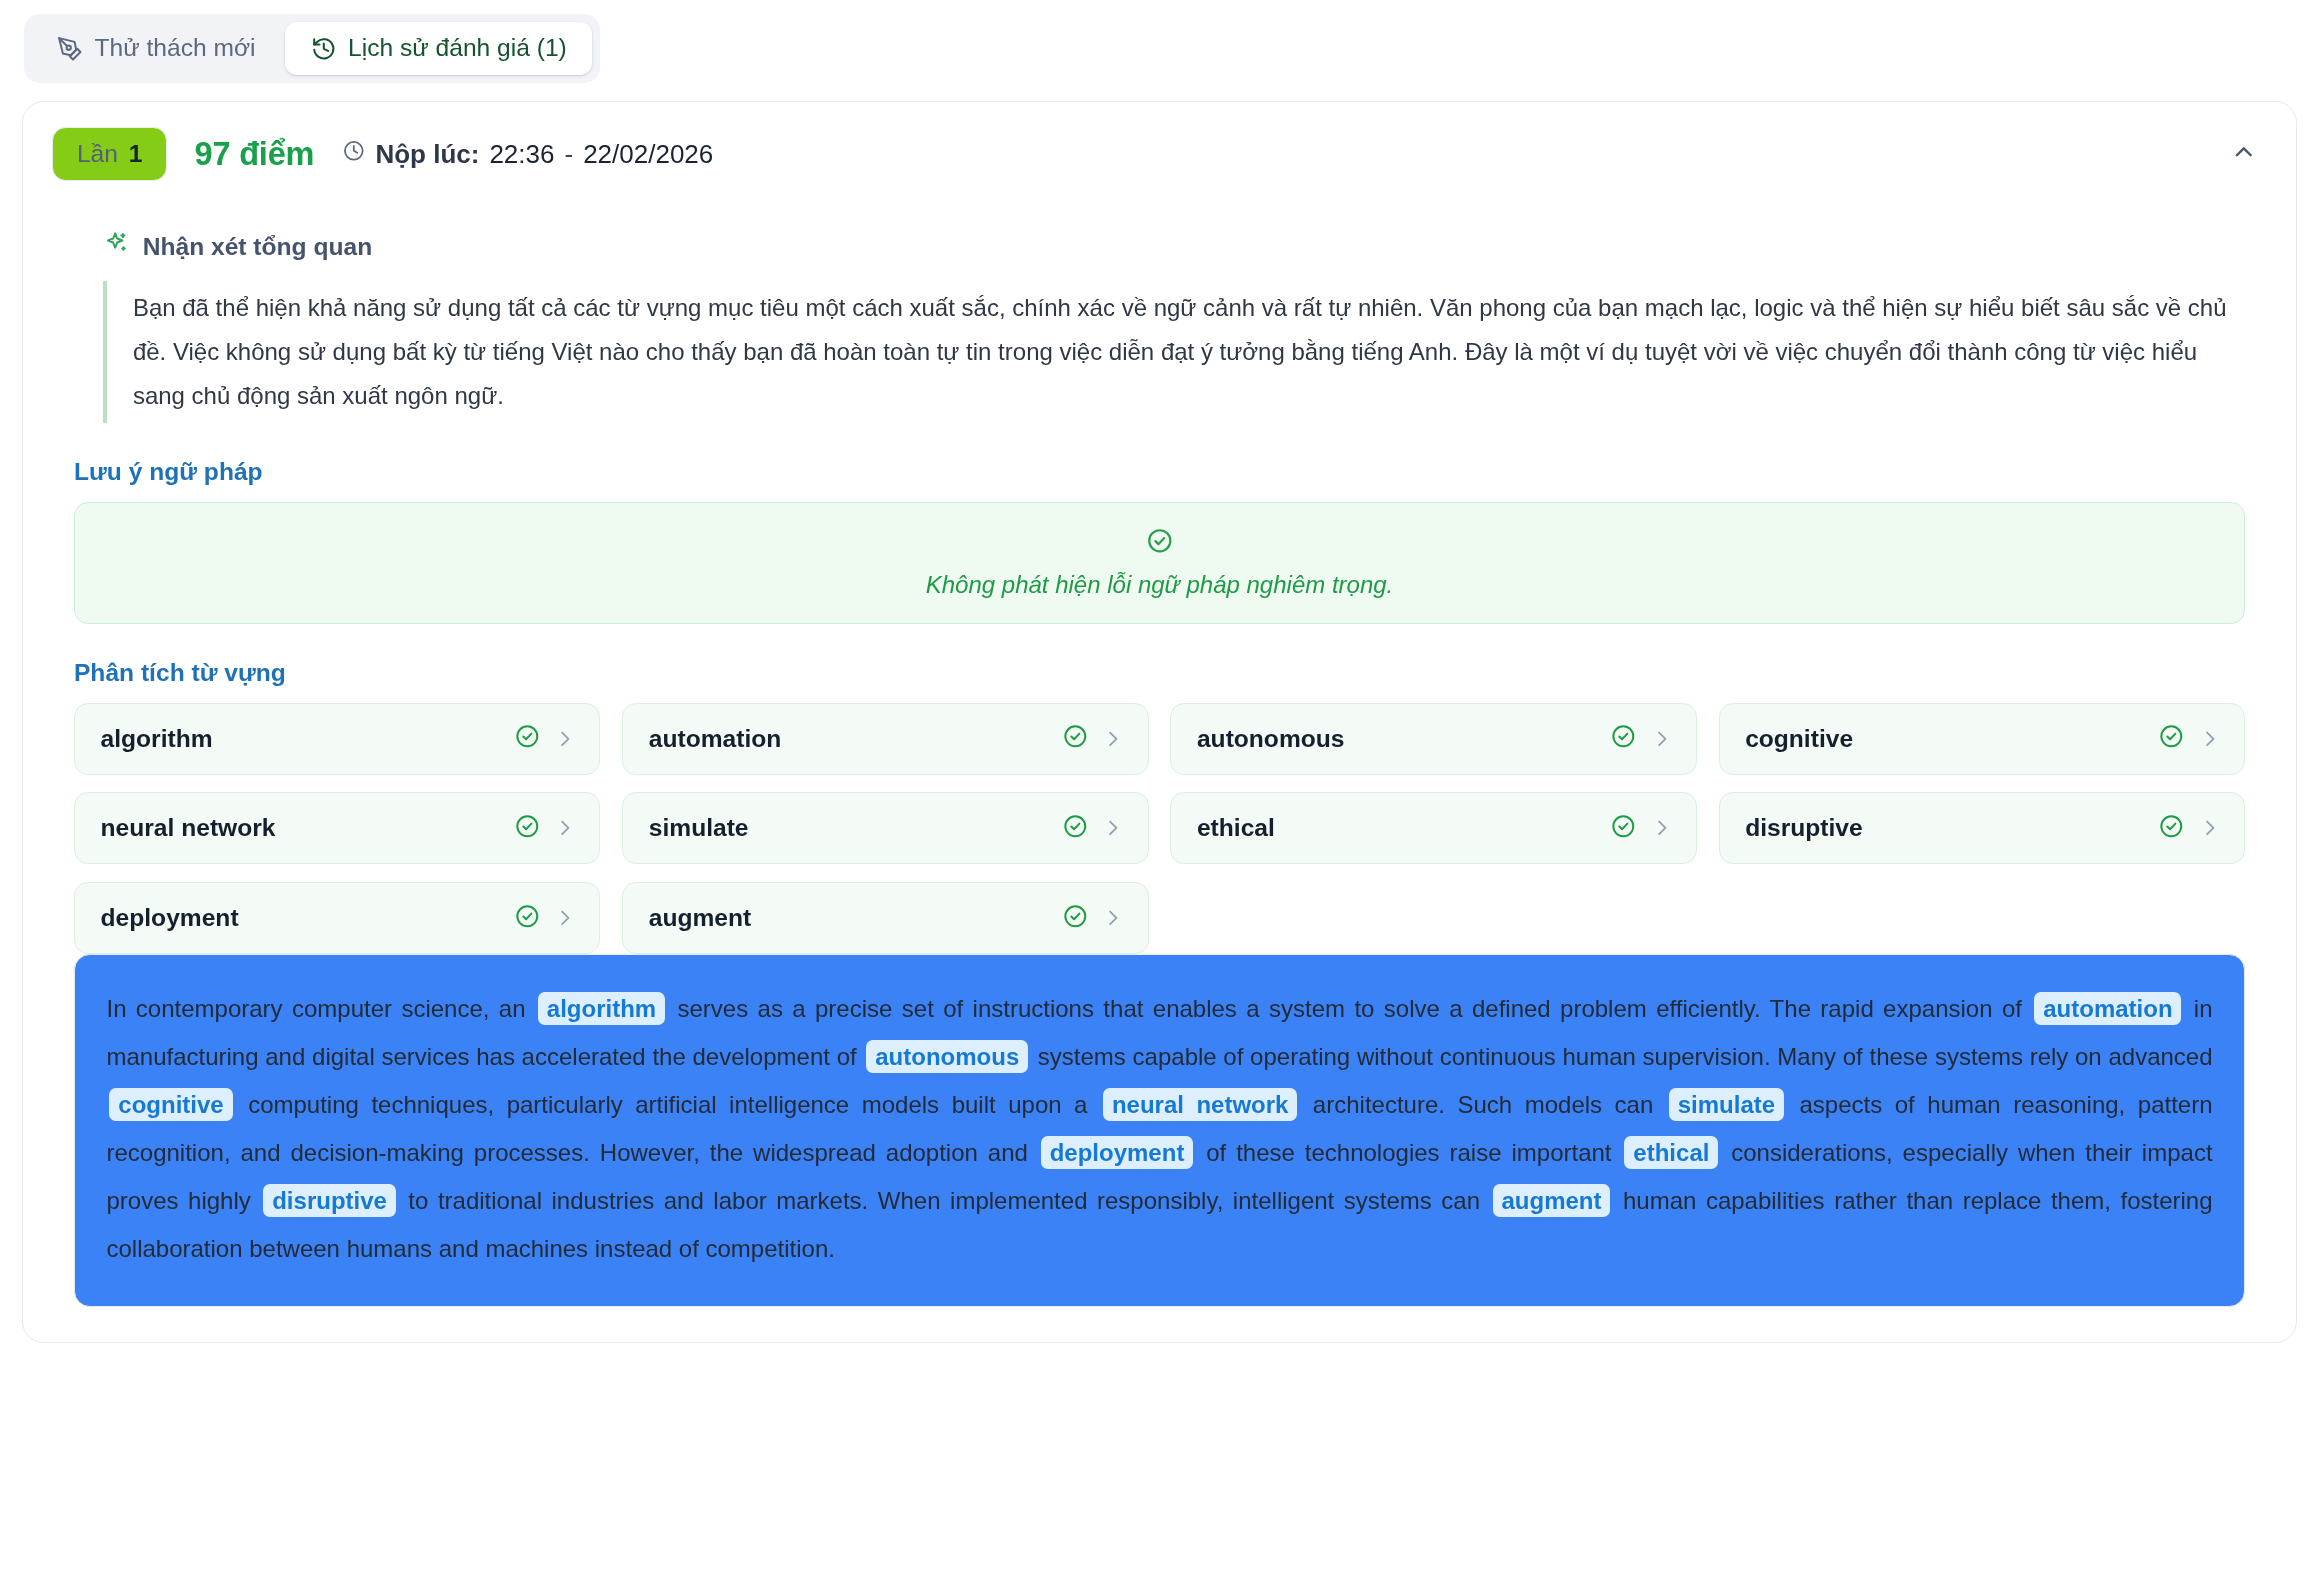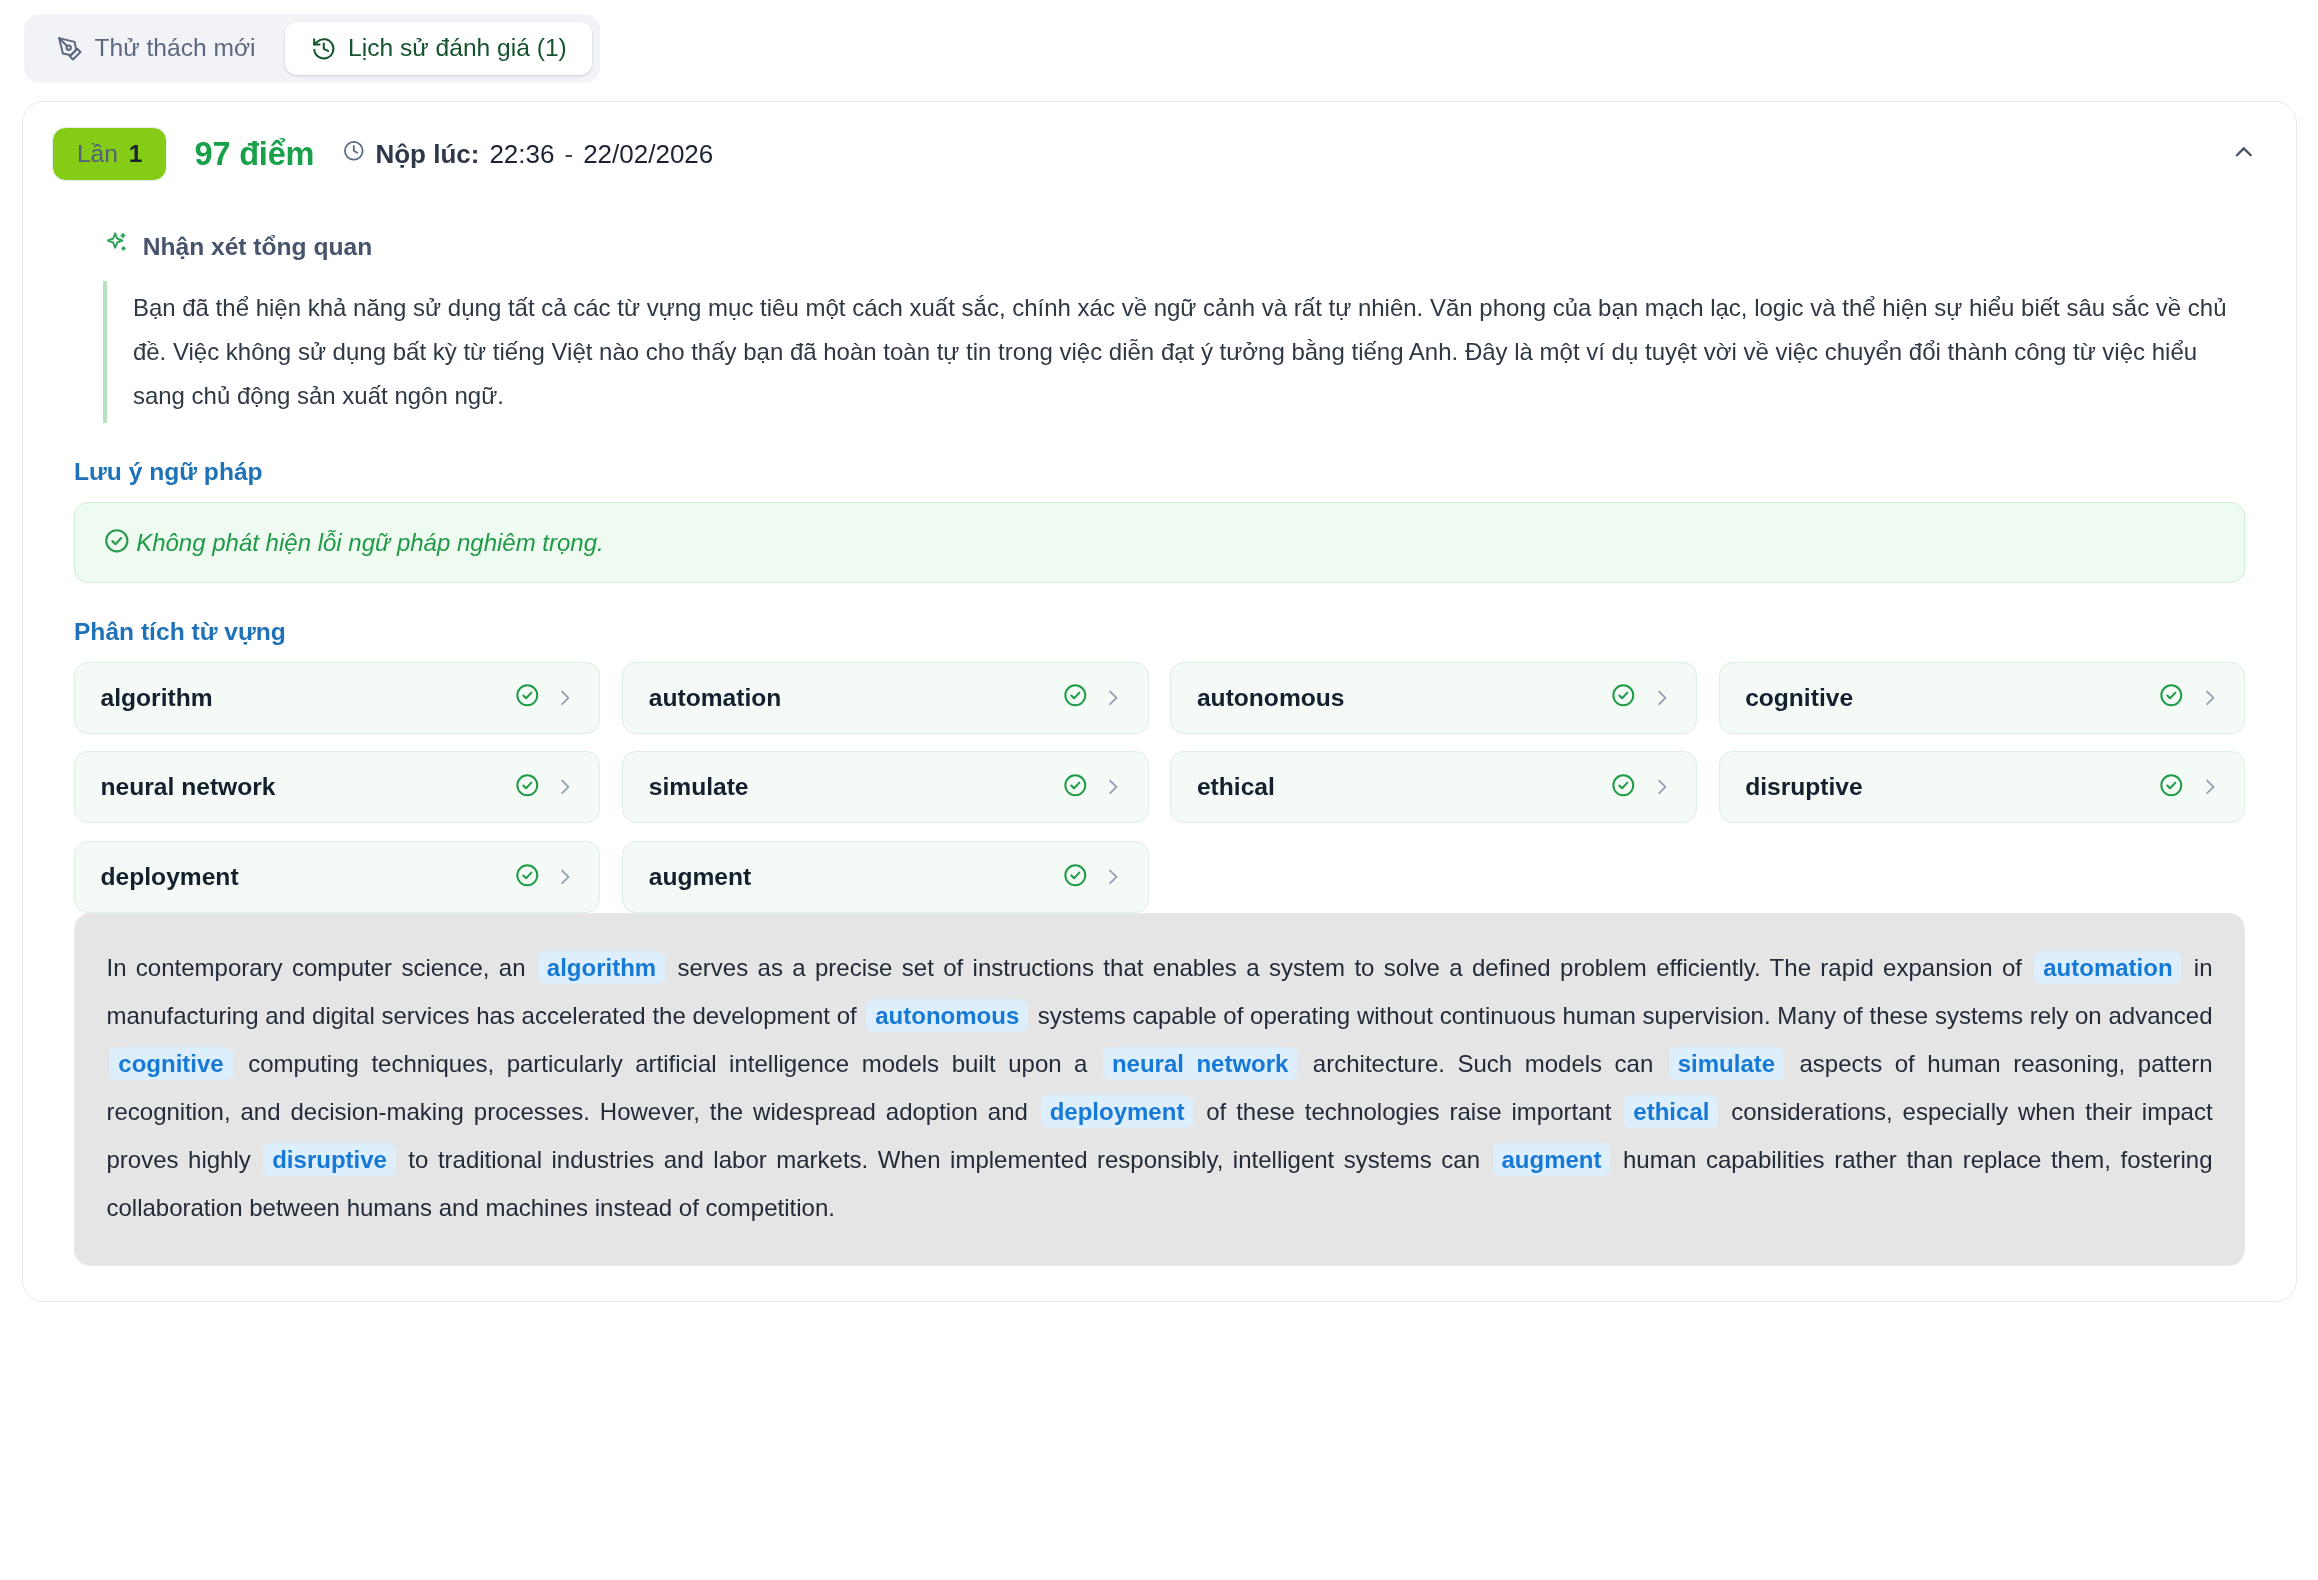--- a/index.html
+++ b/index.html
@@ -119,21 +119,21 @@
     margin: 35px 0 15.8px 21.7px;
   }
 
   
   .alert-green {
     margin: 0 21.7px;
     background: #effaf1;
     border: 1.5px solid #cdeed6;
     border-radius: 13.8px;
     padding: 23.6px 27.6px;
-    display: flex; align-items: center; gap: 6px;
+    display: flex; align-items: center; gap: 13px; flex-direction: column;
   }
   .alert-green .txt {
     font-size: 24px;
     font-style: italic;
     color: #1f9a48;
   }
 
   
   .vocab-grid {
     margin: 0 21.7px;
@@ -153,21 +153,21 @@
     flex: 1;
     font-size: 24.6px;
     font-weight: 700;
     color: #15202e;
   }
   .chev-right { color: #93a0b2; display: flex; }
 
   
   .essay-box {
     margin: 0 21.7px;
-    background: #e5e5e5;
+    background: #3b82f6;
     border: 1.5px solid #e7eaf1;
     border-radius: 15.8px;
     padding: 29.6px 31.5px 33px 31.5px;
   }
   .essay-box p {
     margin: 0;
     font-size: 24px;
     line-height: 2.0;
     color: #232b38;
     text-align: justify;

